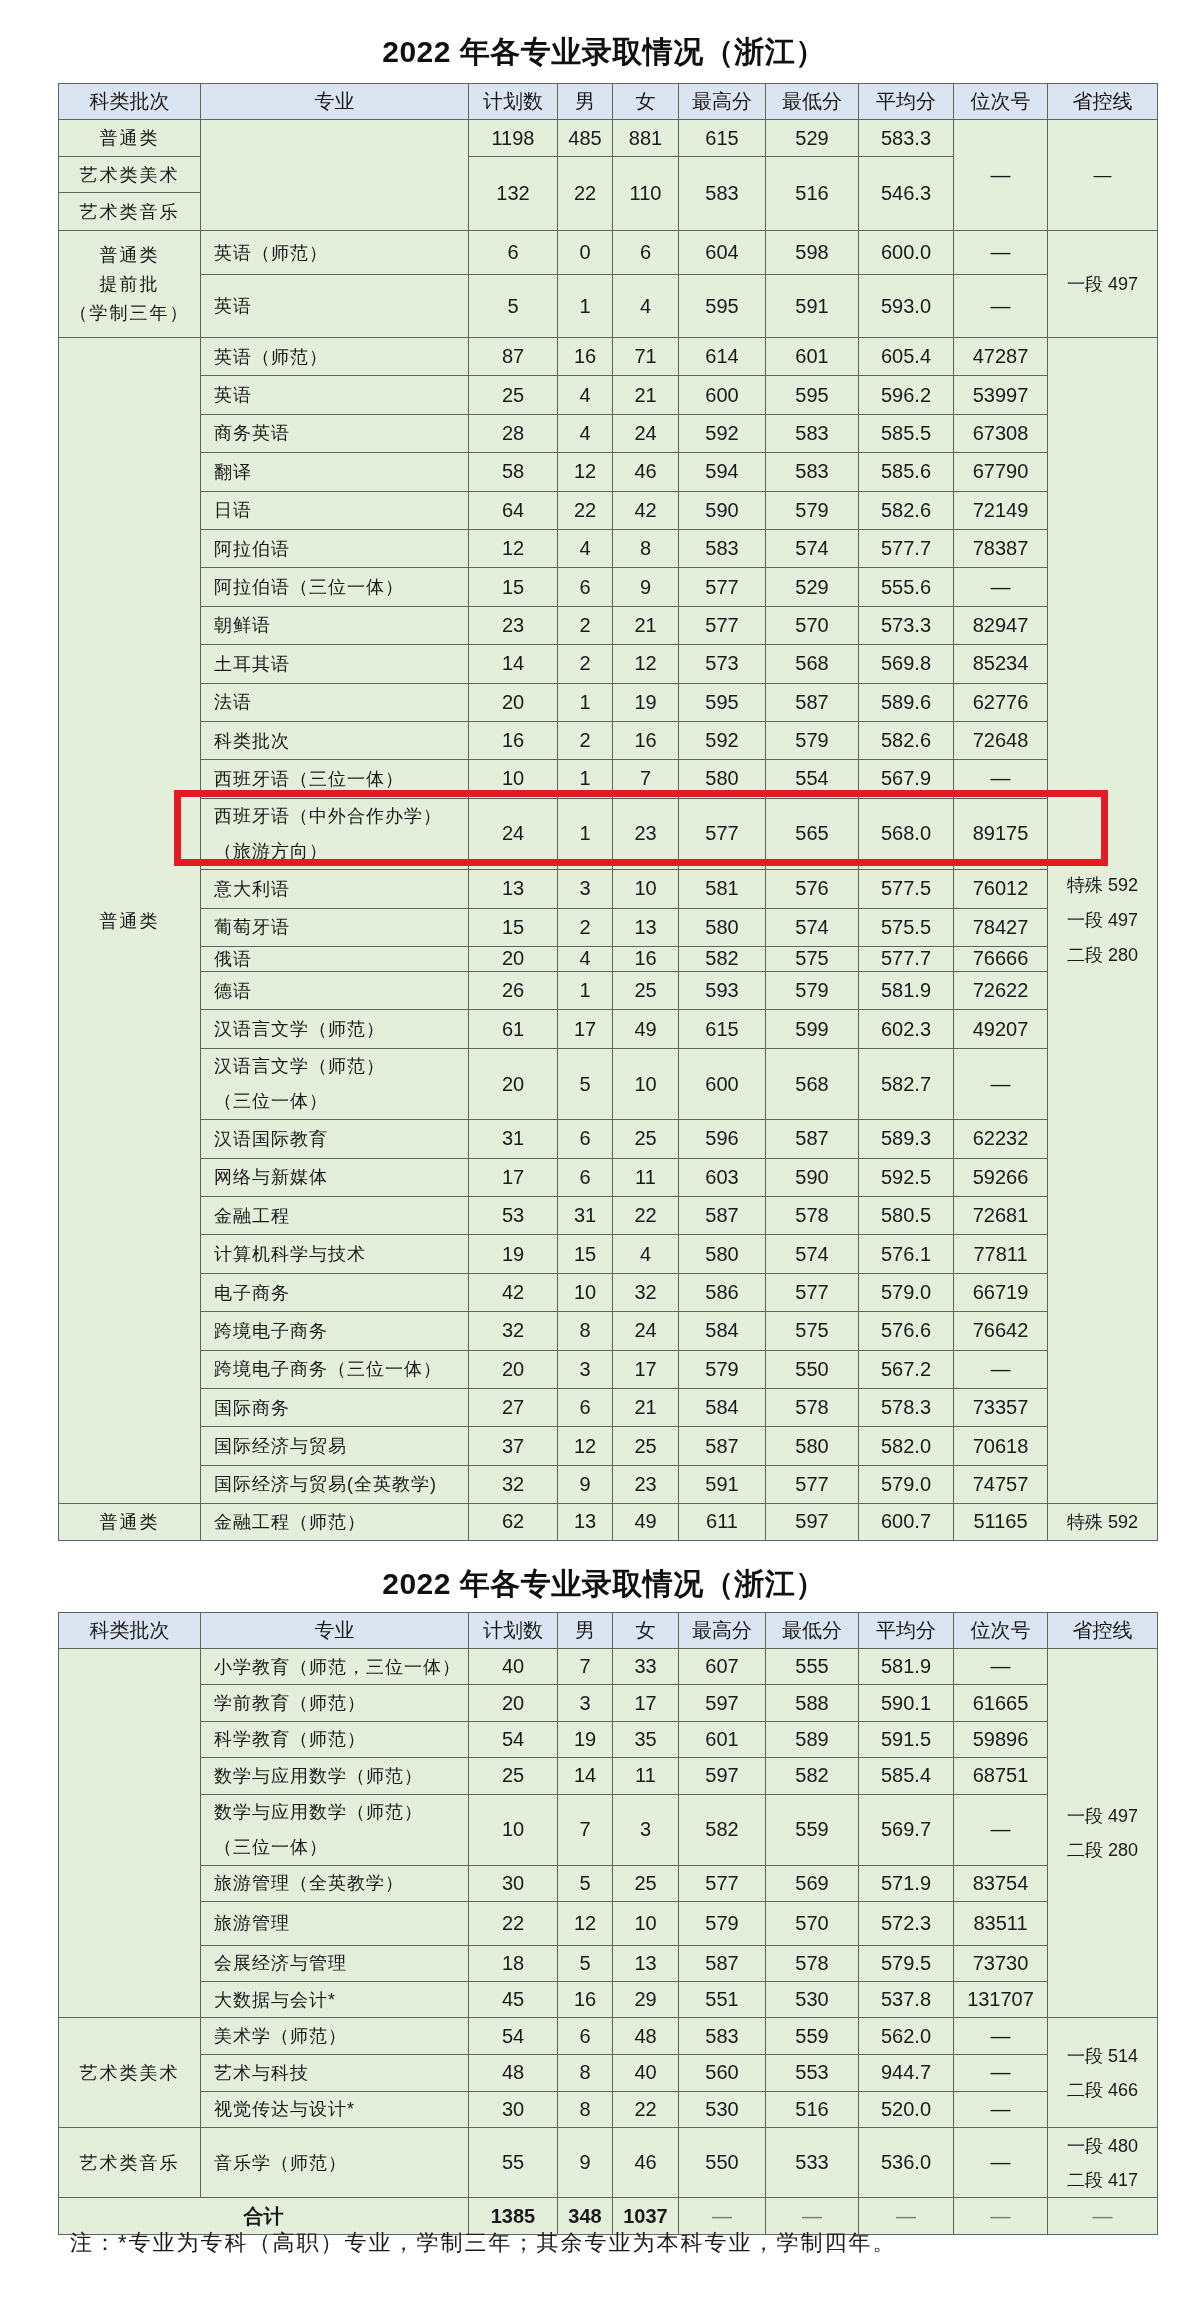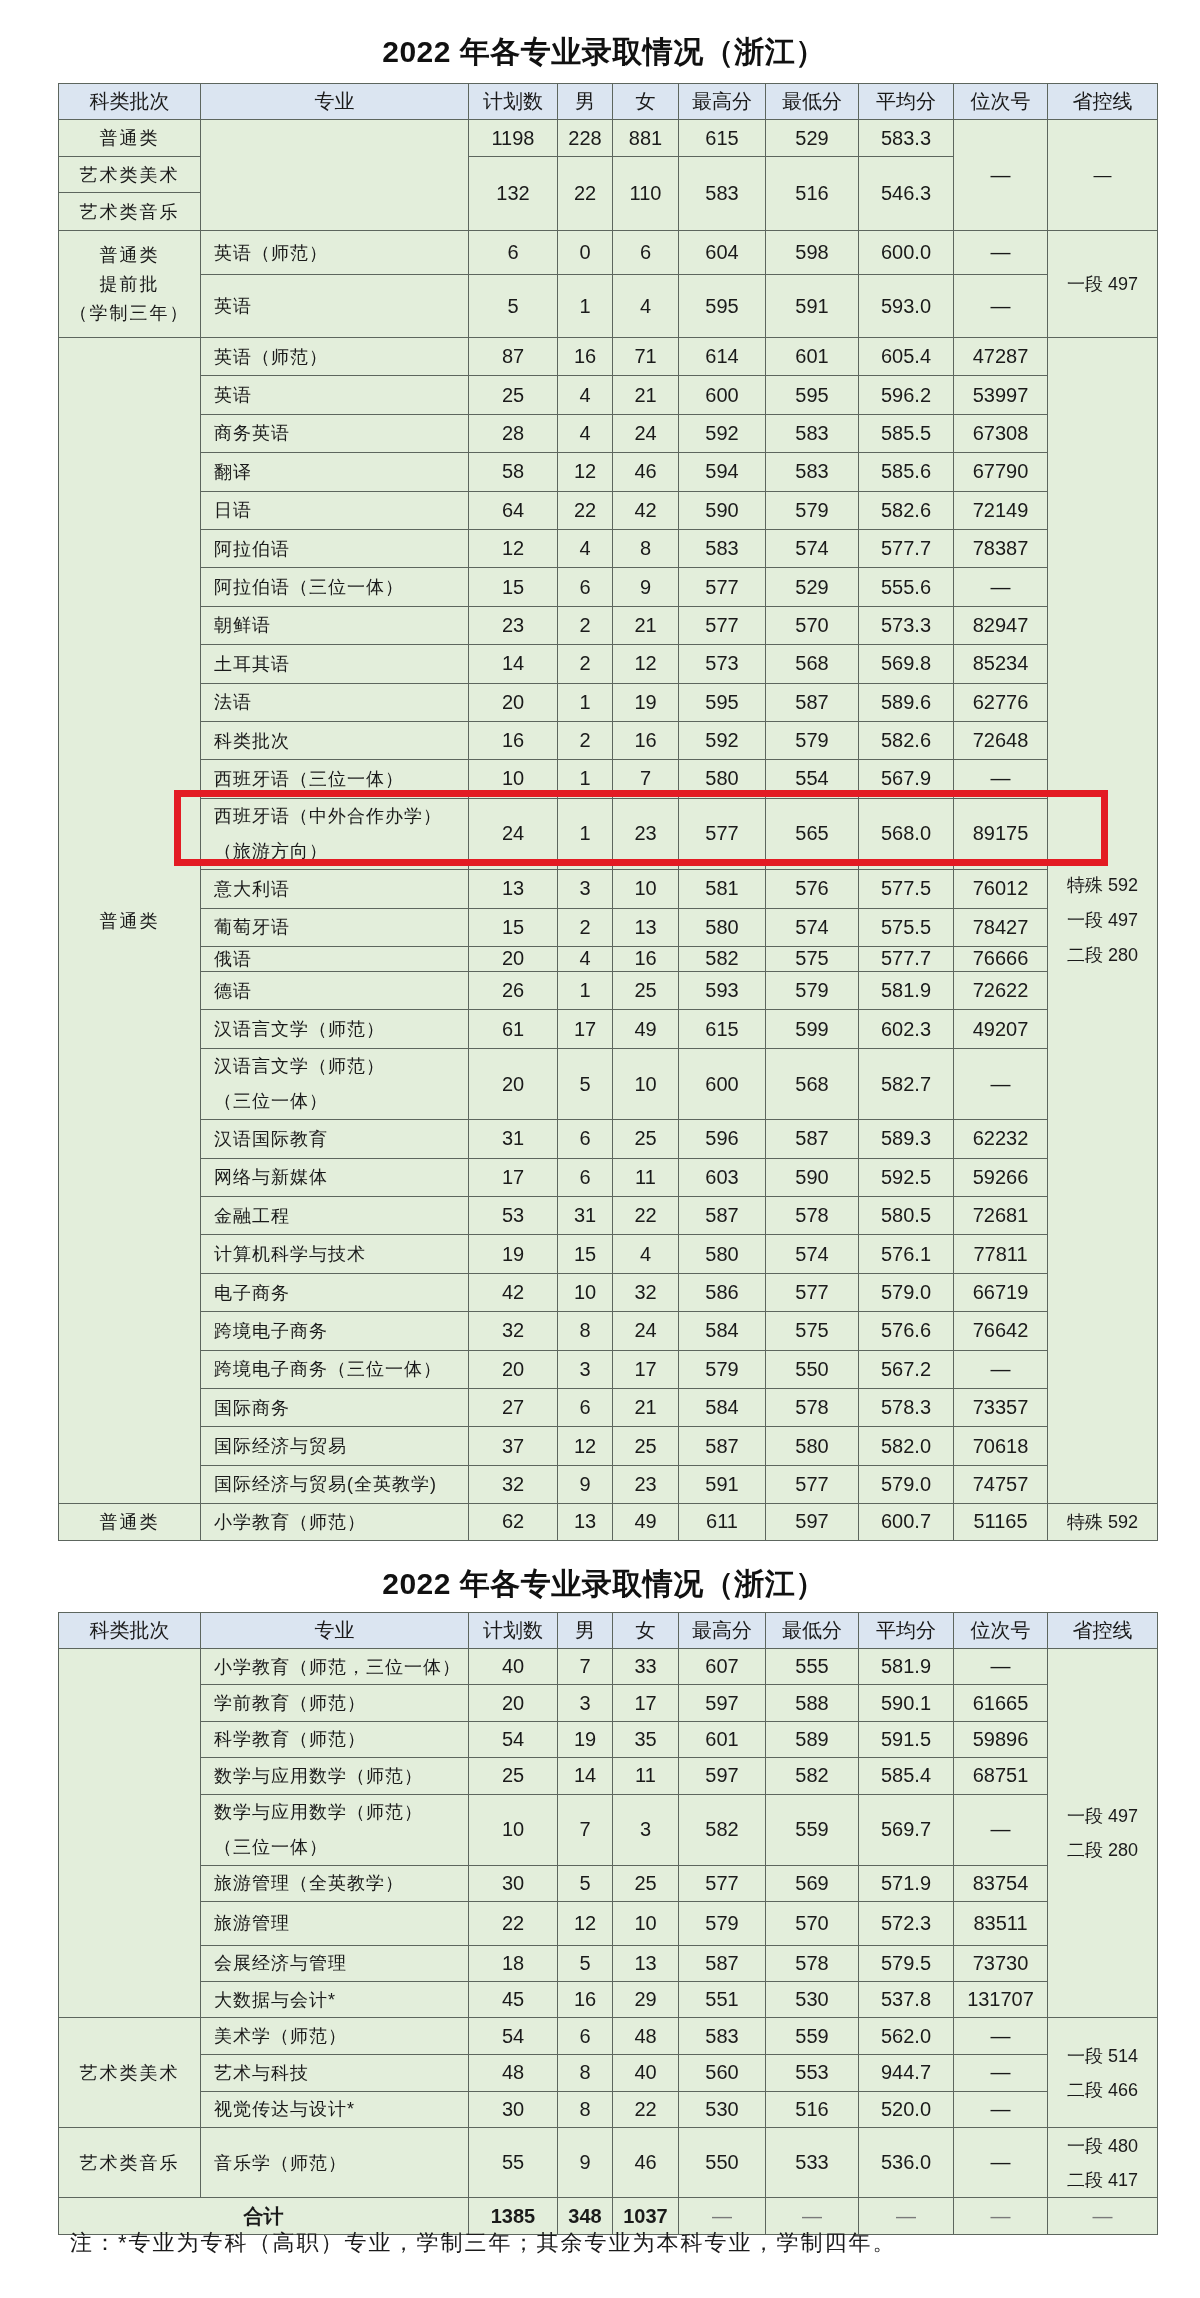--- a/index.html
+++ b/index.html
@@ -53,21 +53,21 @@
 <th>位次号</th>
 <th>省控线</th>
 </tr>
 </thead>
 <tbody>
 
 <tr style="height:37px">
 <td class="cat">普通类</td>
 <td rowspan="3"></td>
 <td>1198</td>
-<td>228</td>
+<td>485</td>
 <td>881</td>
 <td>615</td>
 <td>529</td>
 <td>583.3</td>
 <td rowspan="3">—</td>
 <td rowspan="3" class="ctl">—</td>
 </tr>
 <tr style="height:36px">
 <td class="cat">艺术类美术</td>
 <td rowspan="2">132</td>
@@ -406,21 +406,21 @@
         <td>9</td>
         <td>23</td>
         <td>591</td>
         <td>577</td>
         <td>579.0</td>
         <td>74757</td>
       </tr>
 
 <tr style="height:36.5px">
 <td class="cat">普通类</td>
-<td class="m">小学教育（师范）</td>
+<td class="m">金融工程（师范）</td>
 <td>62</td>
 <td>13</td>
 <td>49</td>
 <td>611</td>
 <td>597</td>
 <td>600.7</td>
 <td>51165</td>
 <td class="ctl">特殊 592</td>
 </tr>
 </tbody>

